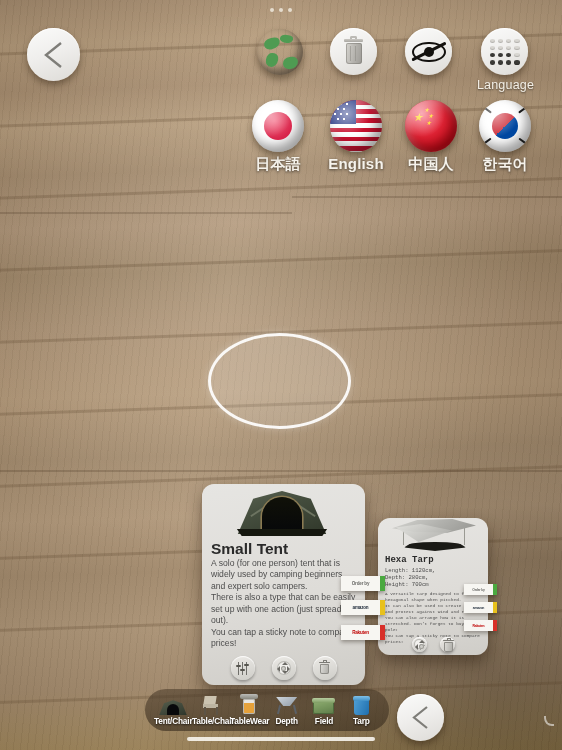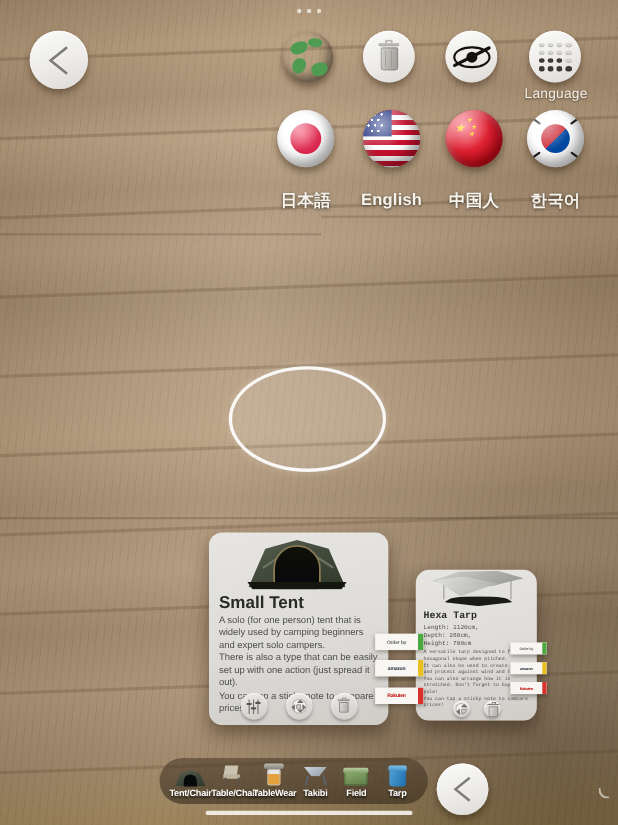--- a/index.html
+++ b/index.html
@@ -152,21 +152,21 @@
   .f-cn i.s4{ font-size:6px; left:21px; top:20px;}
   .f-kr{ background:#ffffff; }
   .f-kr i{ position:absolute; left:13px; top:13px; width:26px;height:26px;border-radius:50%;
      background:linear-gradient(135deg,#cd2e3a 0 50%, #0047a0 50% 100%);}
   .f-kr b{ position:absolute; background:#1b1b1b; width:9px;height:2.4px; display:block; border-radius:1px;}
   .kb1{ left:4px; top:9px; transform:rotate(36deg);}
   .kb2{ left:39px; top:9px; transform:rotate(-36deg);}
   .kb3{ left:4px; top:40px; transform:rotate(-36deg);}
   .kb4{ left:39px; top:40px; transform:rotate(36deg);}
   .flag-label{
-    margin-top:21px; color:#f6f3ec; font-size:15px; font-weight:600; letter-spacing:0.2px;
+    margin-top:3px; color:#f6f3ec; font-size:15px; font-weight:600; letter-spacing:0.2px;
     text-shadow:0 1px 3px rgba(0,0,0,0.6);
   }
   #flag-jp{ left:250px; } #flag-en{ left:328px; }
   #flag-cn{ left:403px; } #flag-kr{ left:477px; }
 
   
   #place-ring{
     position:absolute; left:208px; top:333px; width:143px; height:96px;
     border-radius:50%;
     border:3px solid rgba(255,255,255,0.92);
@@ -175,21 +175,21 @@
   }
 
   
   .card{
     position:absolute;
     background:linear-gradient(170deg,#e6e5e2 0%,#dedcd8 55%,#cfcdc8 100%);
     border-radius:12px;
     box-shadow:0 8px 16px rgba(35,22,10,0.45);
     overflow:hidden;
   }
-  #card-tent{ left:190px; top:484px; width:163px; height:175px; }
+  #card-tent{ left:202px; top:484px; width:163px; height:201px; }
   #card-tarp{ left:378px; top:518px; width:110px; height:137px;font-family:Liberation Mono, monospace; }
 
   .card-img{ position:relative; width:100%; }
   #tent-img{ height:54px; }
   .tent-shape{
     position:absolute; left:32px; top:2px; width:96px; height:50px;
   }
   .tent-body{
     position:absolute; left:0; top:4px; width:96px; height:44px;
     background:linear-gradient(160deg,#5a6352 0%,#454e3e 40%,#2f3629 100%);
@@ -622,21 +622,21 @@
     <div class="cl">TableWear</div>
   </div>
   <div class="cat">
     <div class="ci">
       <div class="ci-takibi">
           <div class="t"></div>
           <div class="l l1"></div>
           <div class="l l2"></div>
         </div>
     </div>
-    <div class="cl">Takibi</div>
+    <div class="cl">Depth</div>
   </div>
   <div class="cat">
     <div class="ci">
       <div class="ci-field">
           <div class="bx"></div>
           <div class="ld"></div>
         </div>
     </div>
     <div class="cl">Field</div>
   </div>

